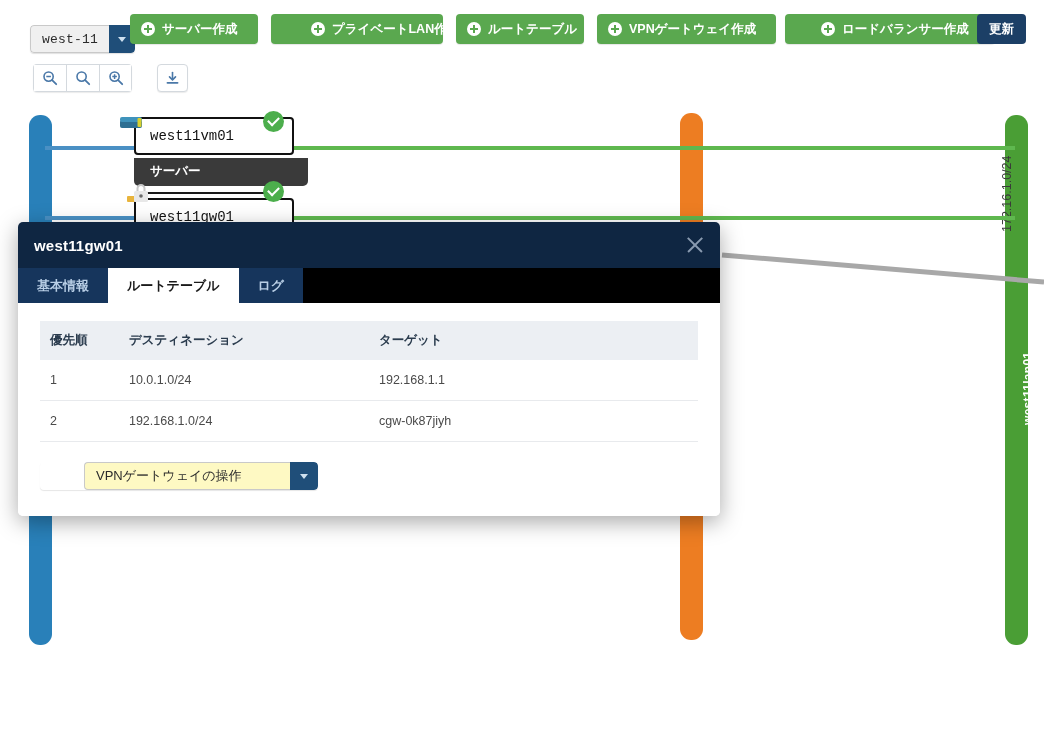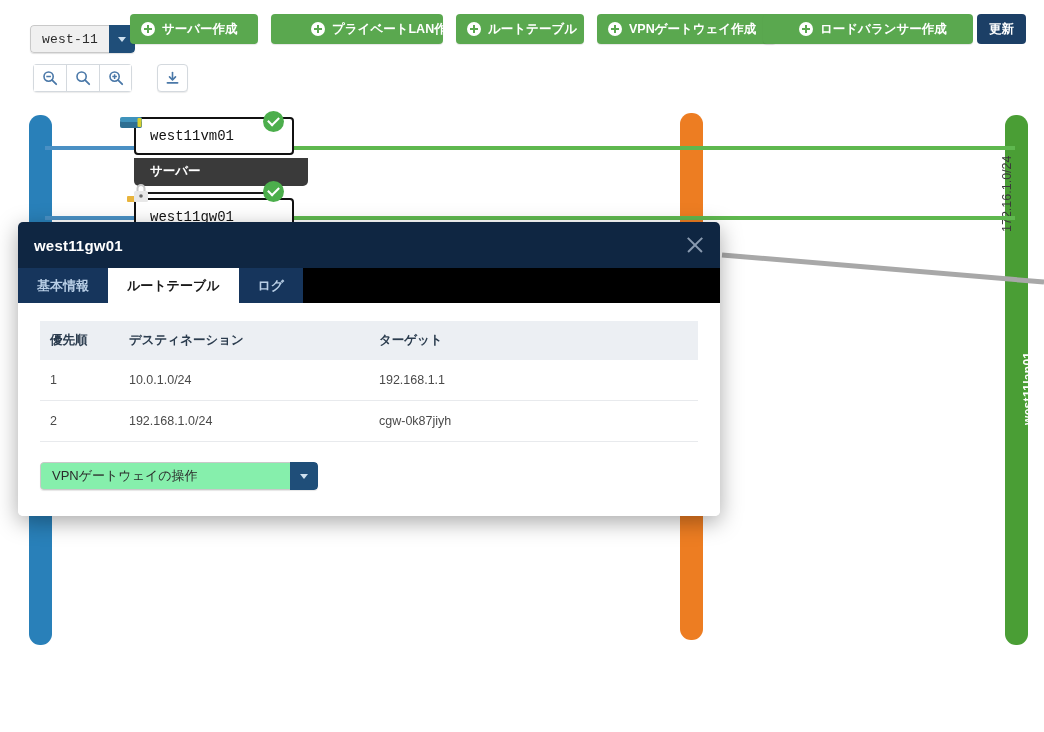--- a/index.html
+++ b/index.html
@@ -351,29 +351,30 @@
     margin-top: 20px;
     display: flex;
     width: 278px;
     height: 28px;
     border-radius: 4px;
     overflow: hidden;
     box-shadow: 0 1px 1px rgba(0,0,0,.10);
   }
   .action-select .as-value {
     flex: 1;
-    background: #86efac;
+    background: #fef9c3;
     border: 1px solid #c9c9c9;
     border-right: none;
     border-radius: 4px 0 0 4px;
     display: flex;
     align-items: center;
     padding: 0 11px;
     font-size: 13px;
     color: #2b2b2b;
+    margin-left: 44px;
   }
   .action-select .as-caret {
     background: #1f4e79;
     width: 28px;
     display: flex;
     align-items: center;
     justify-content: center;
     border-radius: 0 4px 4px 0;
   }
 </style>
@@ -402,21 +403,21 @@
   <button class="btn-green" id="btn2" style="left: 456px; width: 128px;">
     <span class="plus-icon"></span>
     <span>ルートテーブル</span>
   </button>
 
   <button class="btn-green" id="btn3" style="left: 597px; width: 179px;">
     <span class="plus-icon"></span>
     <span>VPNゲートウェイ作成</span>
   </button>
 
-  <button class="btn-green" id="btn4" style="left: 763px; width: 210px; padding-left: 36px;">
+  <button class="btn-green" id="btn4" style="left: 785px; width: 210px; padding-left: 36px;">
     <span class="plus-icon"></span>
     <span>ロードバランサー作成</span>
   </button>
 
   <button class="btn-refresh">更新</button>
 </div>
 
 <div class="zoom-group">
   <button class="zoom-btn">
     <svg width="16" height="16" viewBox="0 0 16 16">

